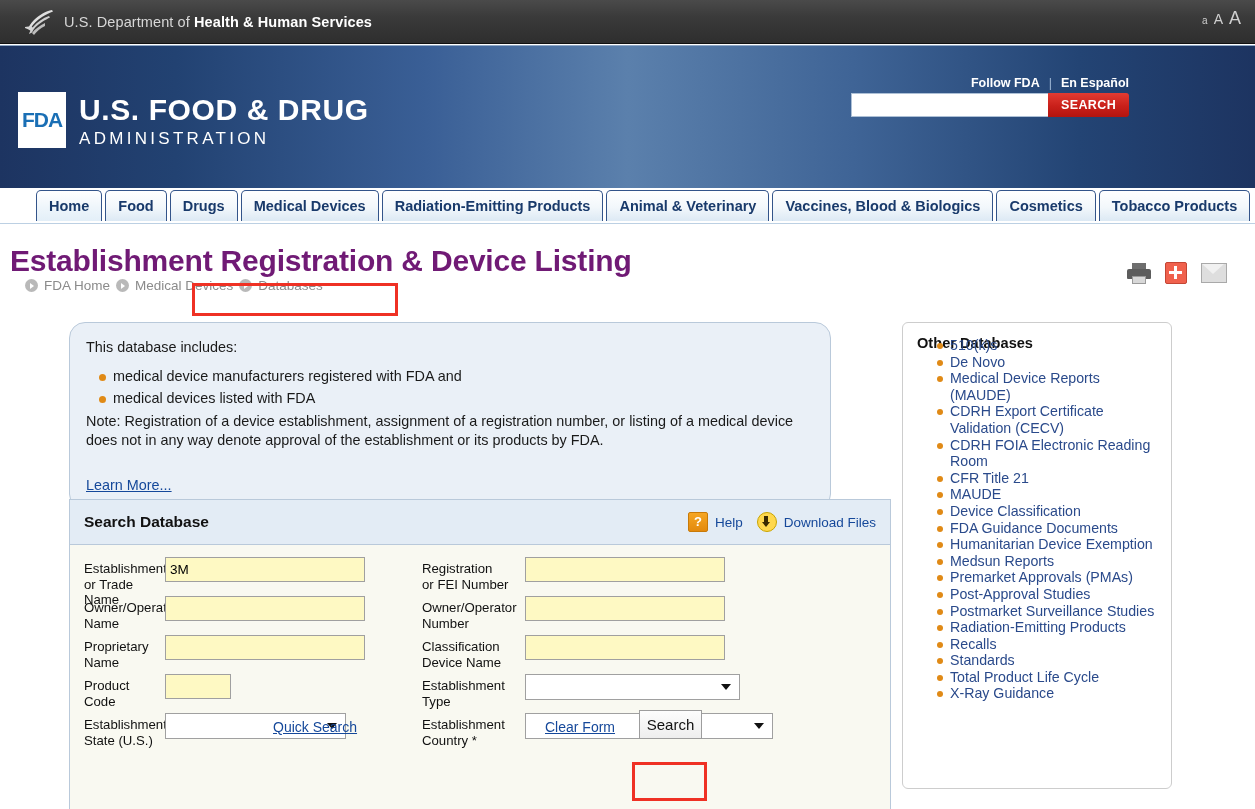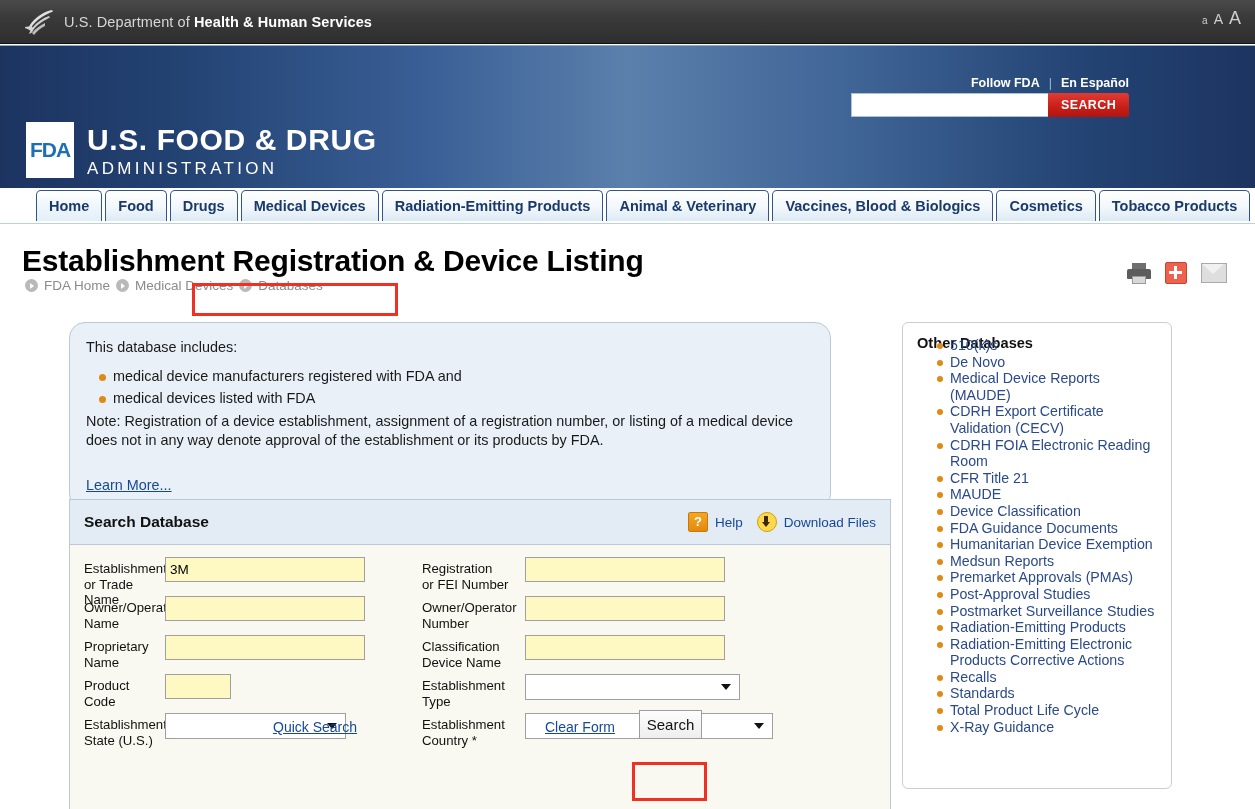--- a/index.html
+++ b/index.html
@@ -61,25 +61,24 @@
     top: 45px; left: 0;
     width: 1255px;
     height: 142px;
     background: linear-gradient(to right,
        #1d3461 0%, #224272 14%, #3a5f96 34%, #5b80ac 50%,
        #3f6496 68%, #234474 86%, #1d3461 100%);
     border-top: 1px solid #8fa8c6;
   }
   .fda-logo-wrap {
     position: absolute;
-    left: 26px;
+    left: 18px;
     top: 46px;
     display: flex;
     align-items: flex-start;
-    margin-top: 30px;
   }
   .fda-mark {
     width: 48px;
     height: 56px;
     background: #ffffff;
     display: flex;
     align-items: center;
     justify-content: center;
   }
   .fda-mark-text {
@@ -190,25 +189,25 @@
     position: absolute;
     top: 223px;
     left: 0;
     width: 1255px;
     height: 586px;
     background: #ffffff;
     border-top: 1px solid #bcd0e3;
   }
   .page-title {
     position: absolute;
-    left: 22px;
+    left: 10px;
     top: 20px;
     font-size: 30px;
     font-weight: bold;
-    color: #000000;
+    color: #701a75;
     letter-spacing: -0.2px;
     white-space: nowrap;
   }
   .breadcrumb {
     position: absolute;
     left: 25px;
     top: 54px;
     display: flex;
     align-items: center;
     font-size: 13.5px;
@@ -764,21 +763,20 @@
         <li>CFR Title 21</li>
         <li>MAUDE</li>
         <li>Device Classification</li>
         <li>FDA Guidance Documents</li>
         <li>Humanitarian Device Exemption</li>
         <li>Medsun Reports</li>
         <li>Premarket Approvals (PMAs)</li>
         <li>Post-Approval Studies</li>
         <li>Postmarket Surveillance Studies</li>
         <li>Radiation-Emitting Products</li>
-        <li>Radiation-Emitting Electronic Products Corrective Actions</li>
         <li>Recalls</li>
         <li>Standards</li>
         <li>Total Product Life Cycle</li>
         <li>X-Ray Guidance</li>
       </ul>
     </div>
 
   </div>
 
   <div class="redbox" id="redbox-name"></div>

